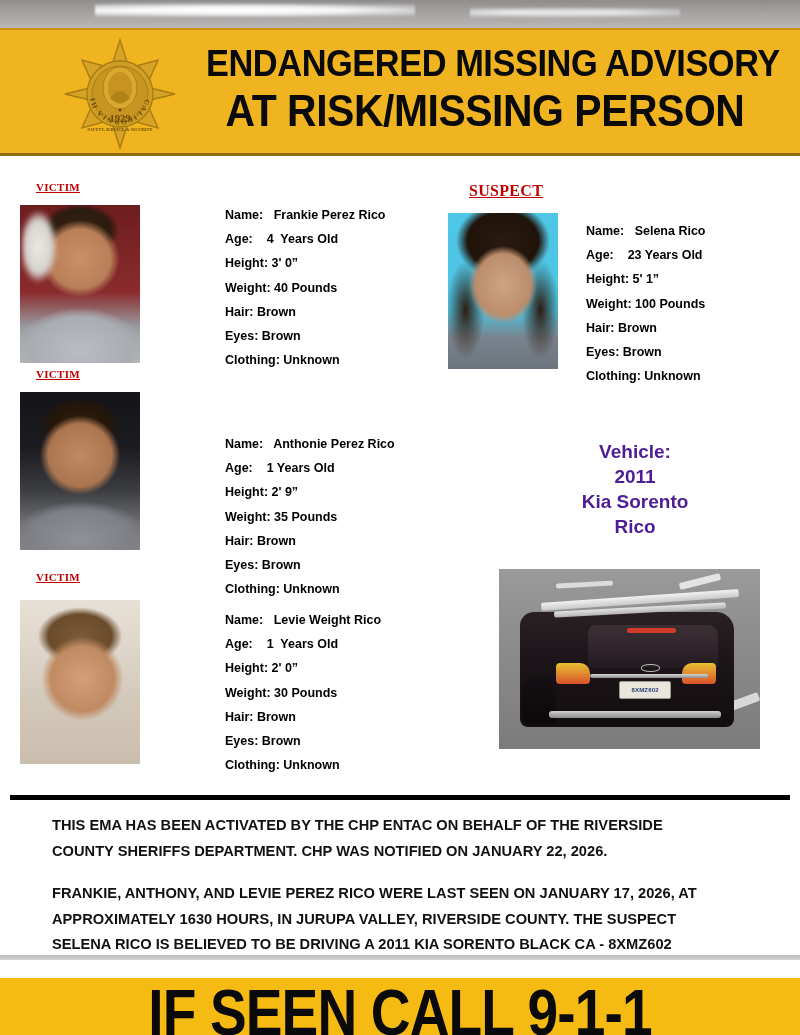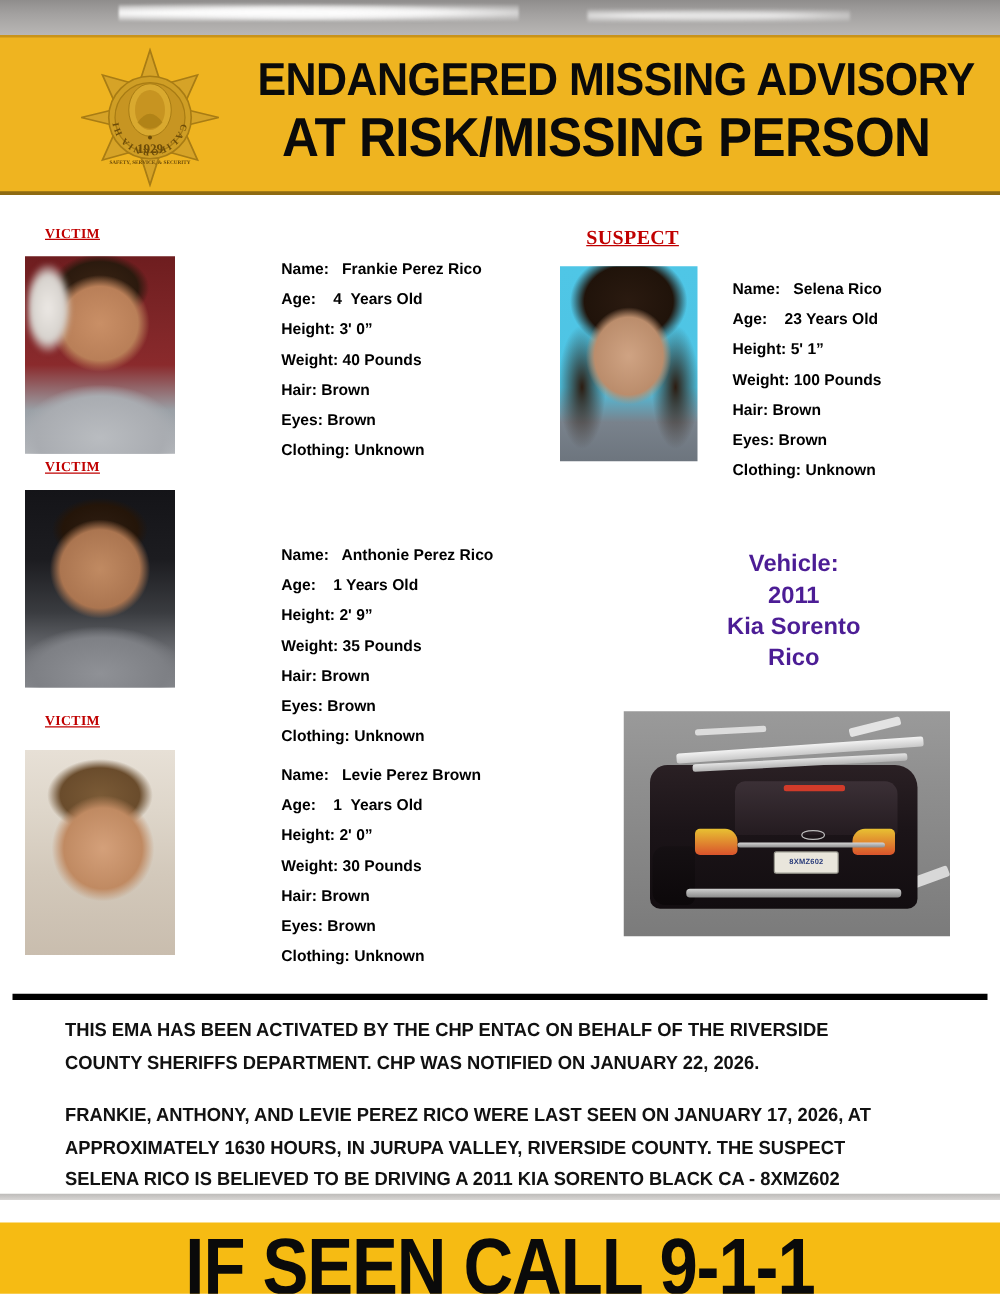--- a/index.html
+++ b/index.html
@@ -312,21 +312,21 @@
     <div class="vehicle-text" style="left:500px; top:280px; width:270px;">
       <div>Vehicle:</div>
       <div>2011</div>
       <div>Kia Sorento</div>
       <div>Rico</div>
     </div>
 
     <div class="section-label" style="left:36px; top:412px;">VICTIM</div>
     <div class="photo ph-levie" style="left:20px; top:441px; width:120px; height:164px;"></div>
     <div class="details" style="left:225px; top:449px;">
-      <div class="detail-row">Name:   Levie Perez Brown</div>
+      <div class="detail-row">Name:   Levie Weight Rico</div>
       <div class="detail-row">Age:    1  Years Old</div>
       <div class="detail-row">Height: 2' 0”</div>
       <div class="detail-row">Weight: 30 Pounds</div>
       <div class="detail-row">Hair: Brown</div>
       <div class="detail-row">Eyes: Brown</div>
       <div class="detail-row">Clothing: Unknown</div>
     </div>
 
     <div class="photo ph-car" style="left:499px; top:410px; width:261px; height:180px;">
       <div class="road-line1"></div>

